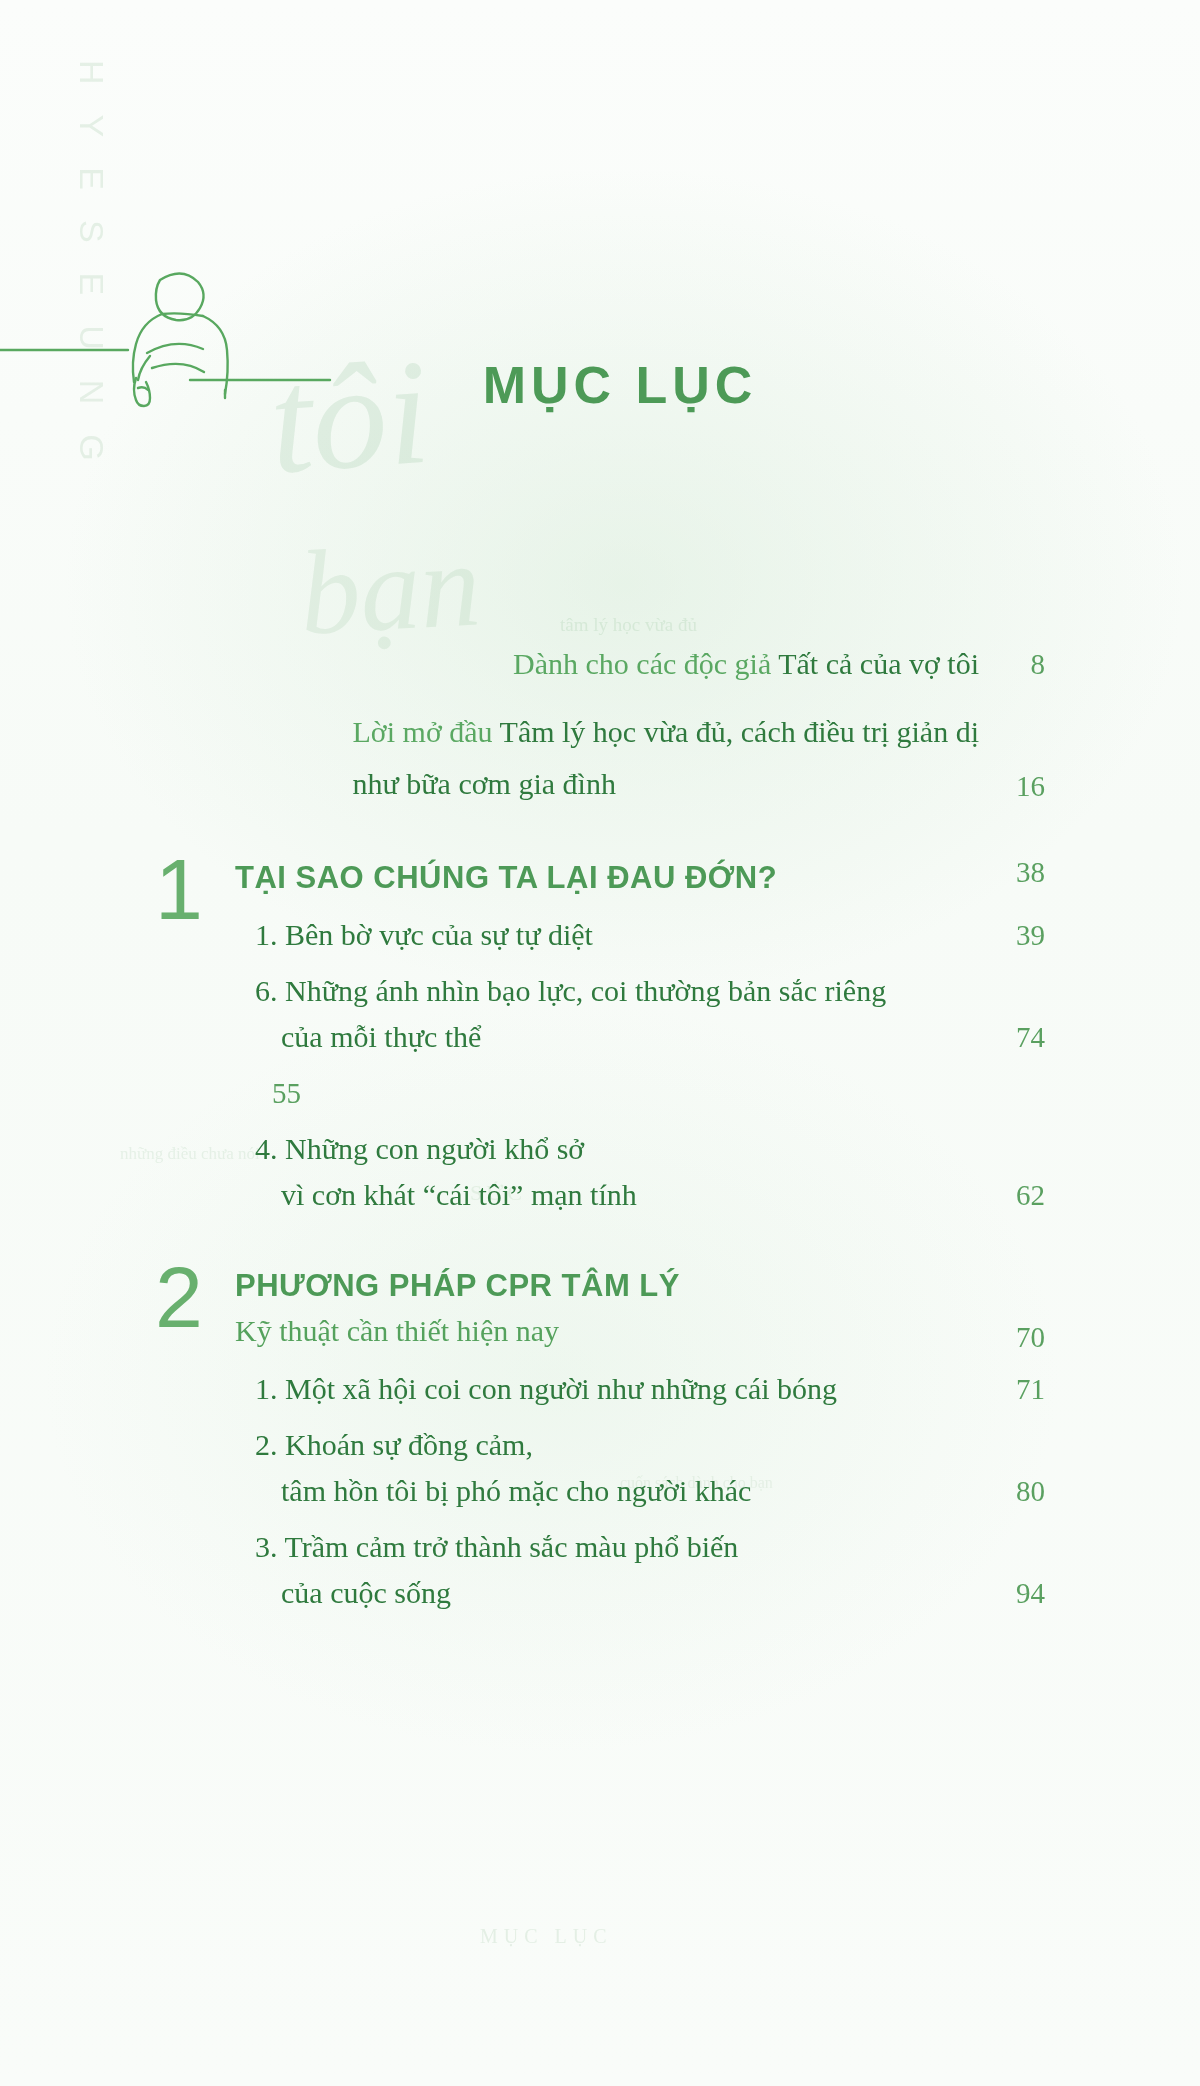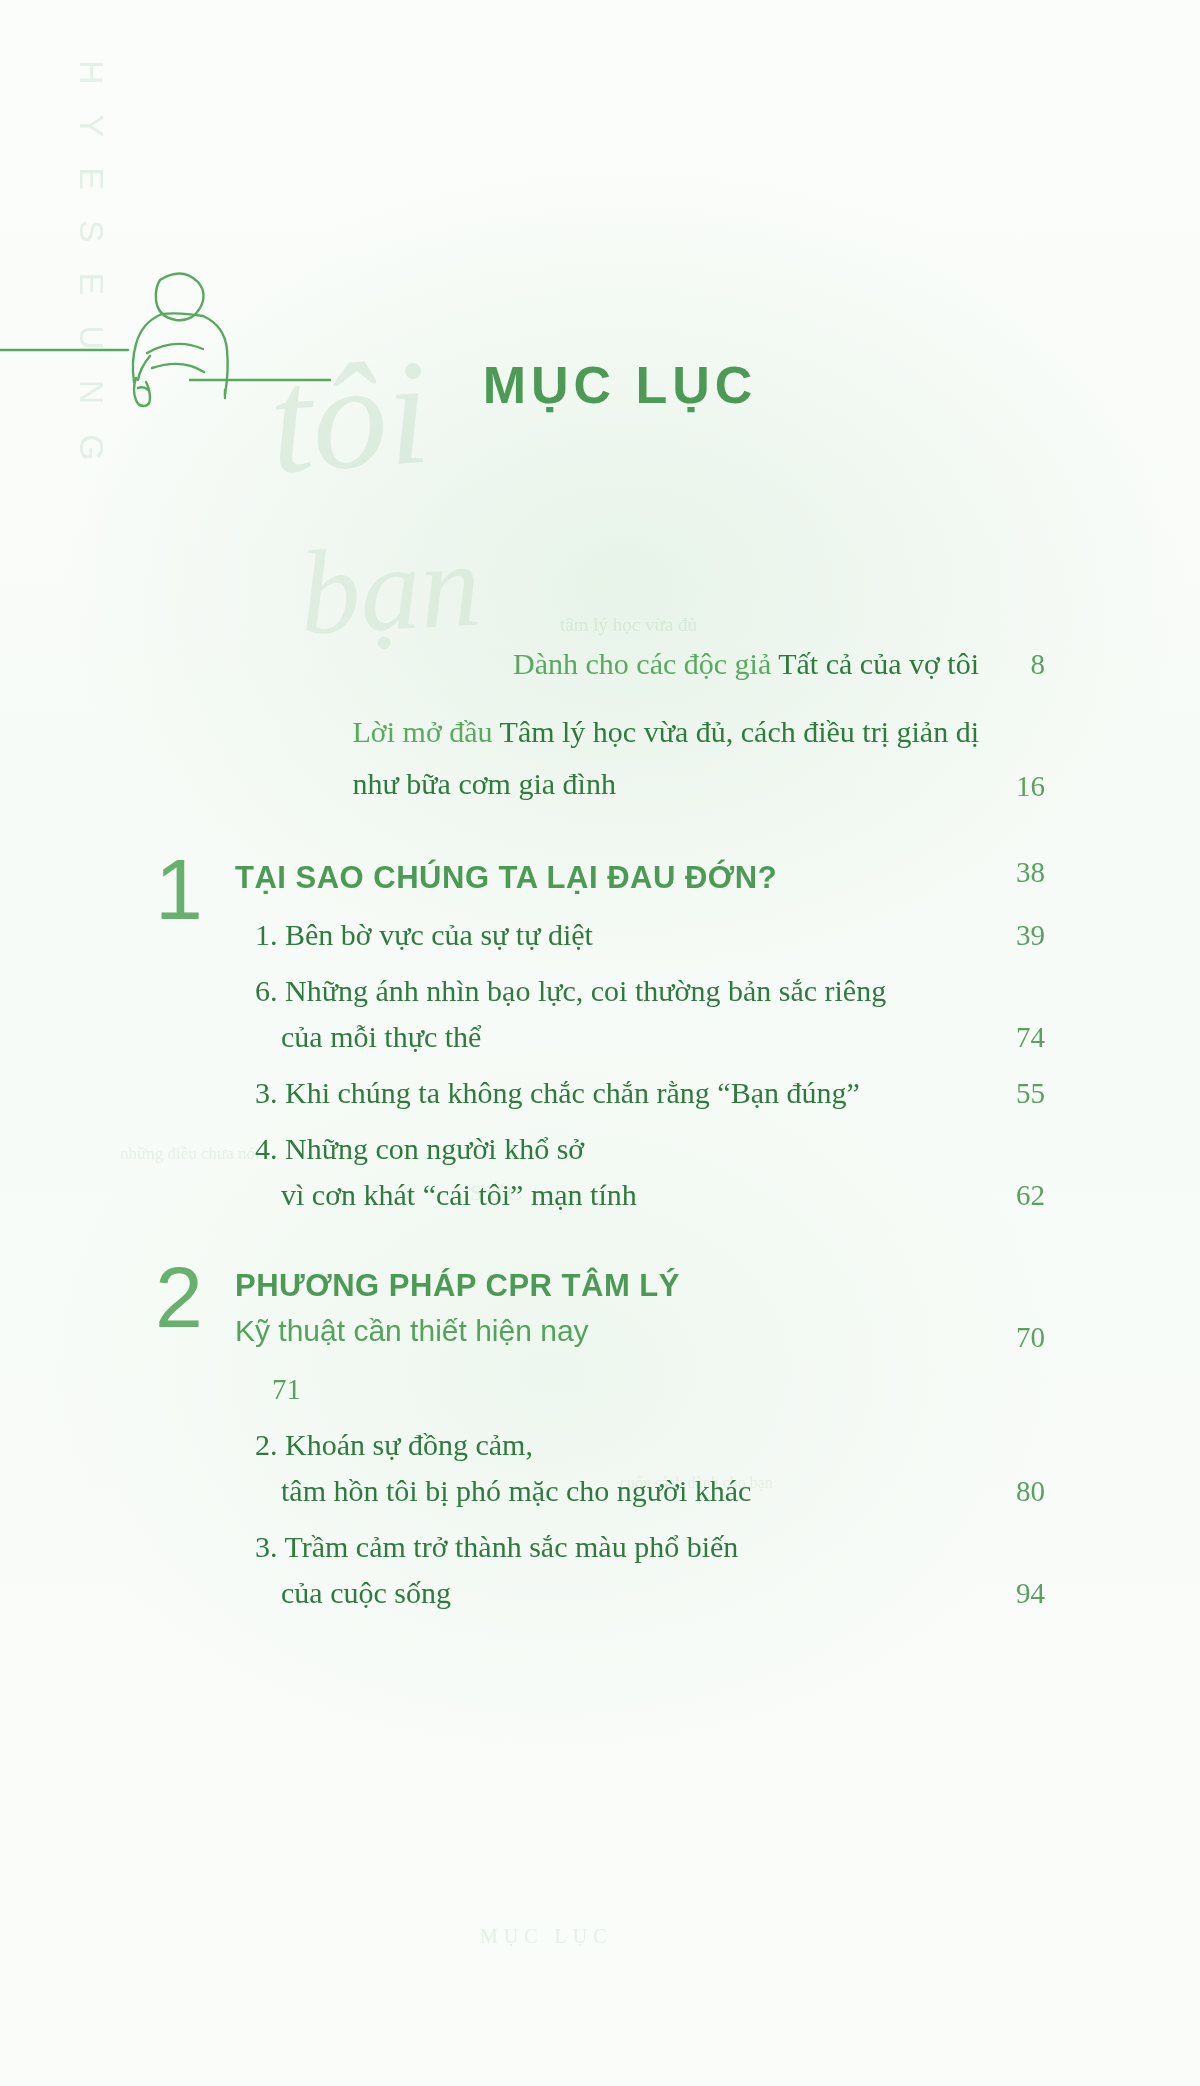--- a/index.html
+++ b/index.html
@@ -192,21 +192,21 @@
   }
   .part-title {
     font-family: "Liberation Sans", sans-serif;
     font-weight: bold;
     font-size: 31px;
     letter-spacing: 0.5px;
     color: #4d9a57;
     line-height: 44px;
   }
   .part-sub {
-    font-family: Liberation Sans, sans-serif;
+    font-family: Liberation Serif, serif;
     font-weight: normal;
     font-size: 30px;
     color: #55a25d;
     line-height: 46px;
     letter-spacing: 0;
   }
   .part-page {
     font-size: 29px;
     color: #5aa060;
     min-width: 46px;
@@ -320,21 +320,20 @@
 
         <div class="item two-line">
           <div class="item-text">
             <span>6. Những ánh nhìn bạo lực, coi thường bản sắc riêng</span>
             <span class="cont">của mỗi thực thể</span>
           </div>
           <div class="item-page">74</div>
         </div>
 
         <div class="item">
-          <div class="item-text">3. Khi chúng ta không chắc chắn rằng “Bạn đúng”</div>
           <div class="item-page">55</div>
         </div>
 
         <div class="item two-line">
           <div class="item-text">
             <span>4. Những con người khổ sở</span>
             <span class="cont">vì cơn khát “cái tôi” mạn tính</span>
           </div>
           <div class="item-page">62</div>
         </div>
@@ -347,20 +346,21 @@
       <div class="part-head with-sub">
         <div>
           <div class="part-title">PHƯƠNG PHÁP CPR TÂM LÝ</div>
           <div class="part-sub">Kỹ thuật cần thiết hiện nay</div>
         </div>
         <div class="part-page">70</div>
       </div>
       <div class="items">
 
         <div class="item">
+          <div class="item-text">1. Một xã hội coi con người như những cái bóng</div>
           <div class="item-page">71</div>
         </div>
 
         <div class="item two-line">
           <div class="item-text">
             <span>2. Khoán sự đồng cảm,</span>
             <span class="cont">tâm hồn tôi bị phó mặc cho người khác</span>
           </div>
           <div class="item-page">80</div>
         </div>

